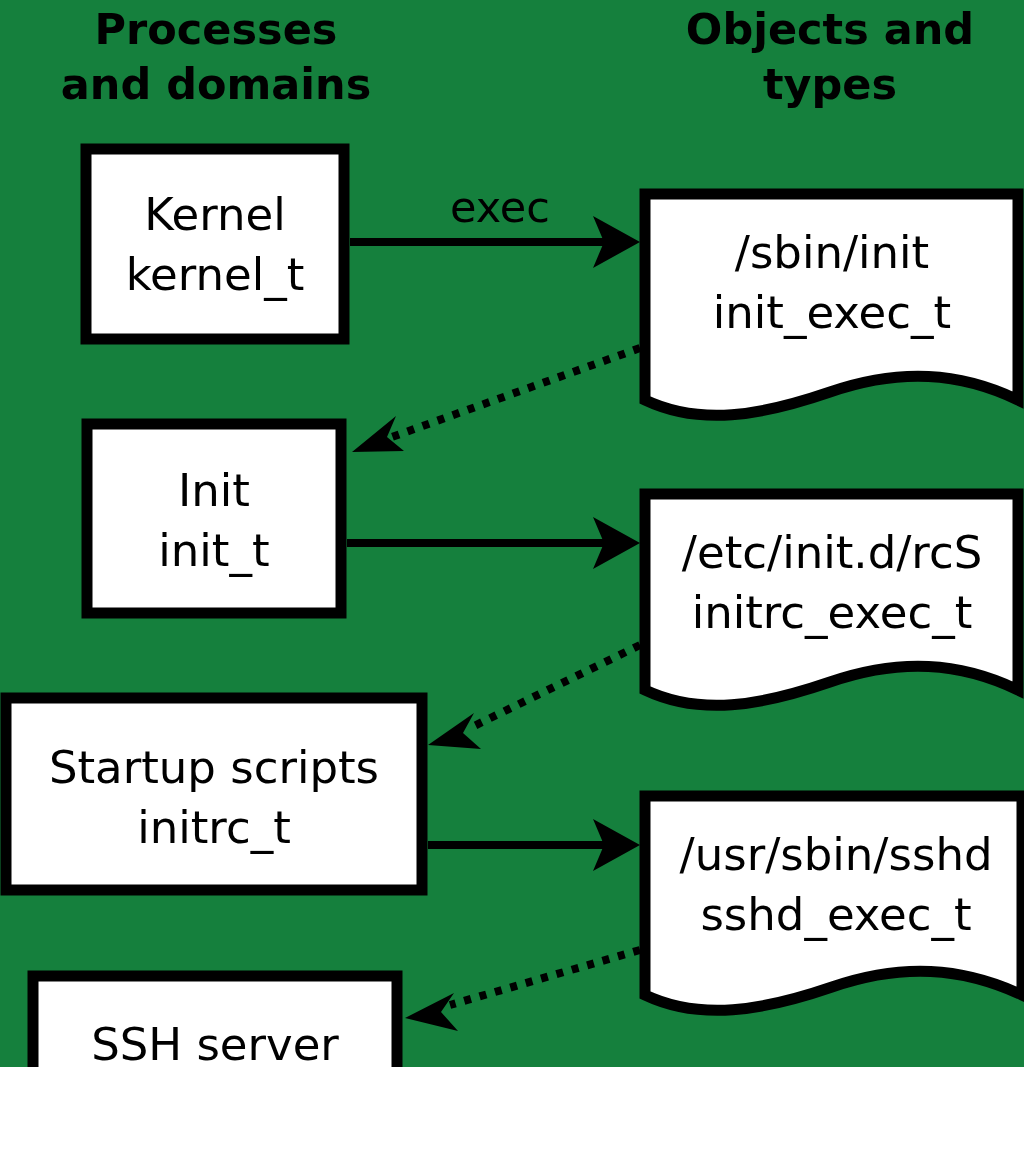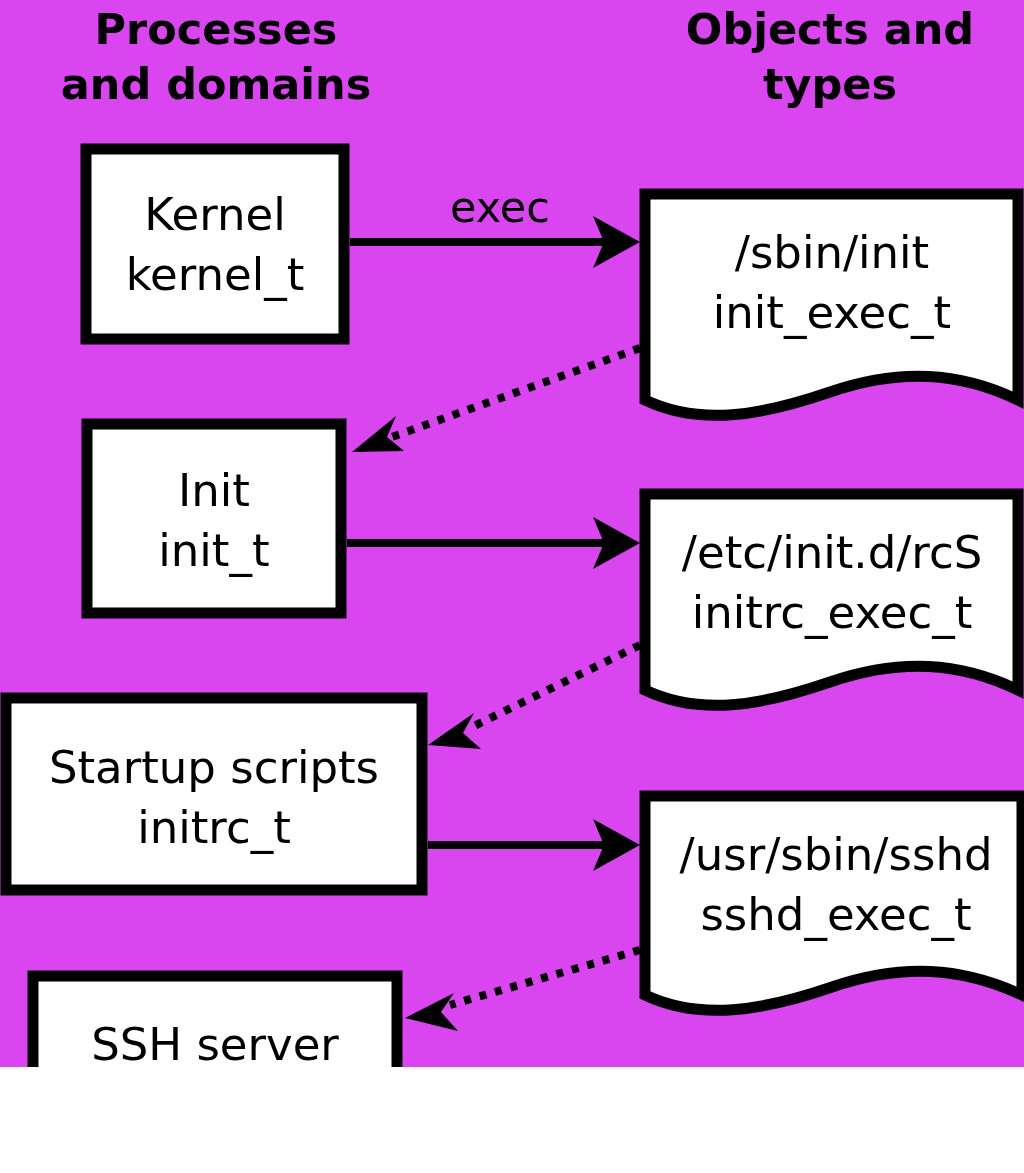--- a/index.html
+++ b/index.html
@@ -7,21 +7,21 @@
     padding: 0;
     background: #ffffff;
   }
   body {
     font-family: "Liberation Sans", sans-serif;
   }
   #canvas {
     position: relative;
     width: 1024px;
     height: 1067px;
-    background: #d946ef;
+    background: #15803d;
     overflow: hidden;
   }
   #diagram-svg {
     position: absolute;
     top: 0;
     left: 0;
     width: 1024px;
     height: 1173px;
   }
   .col-title {

